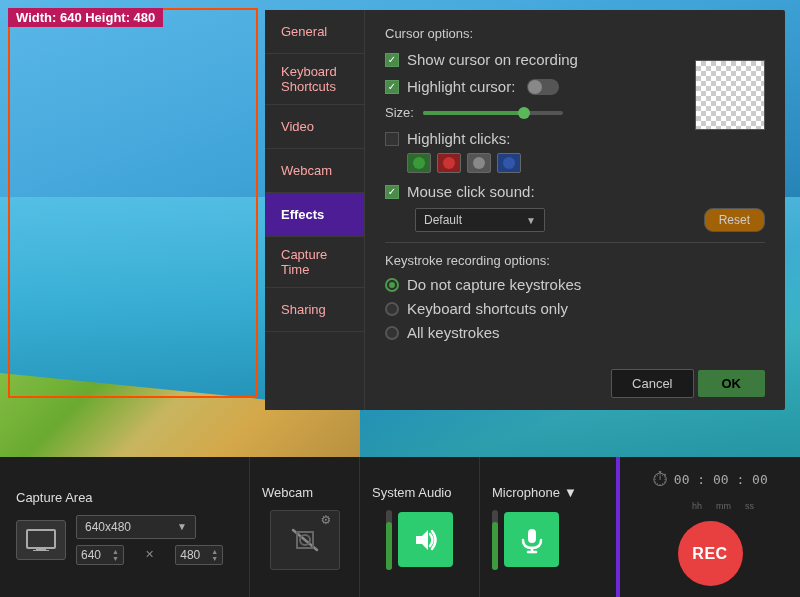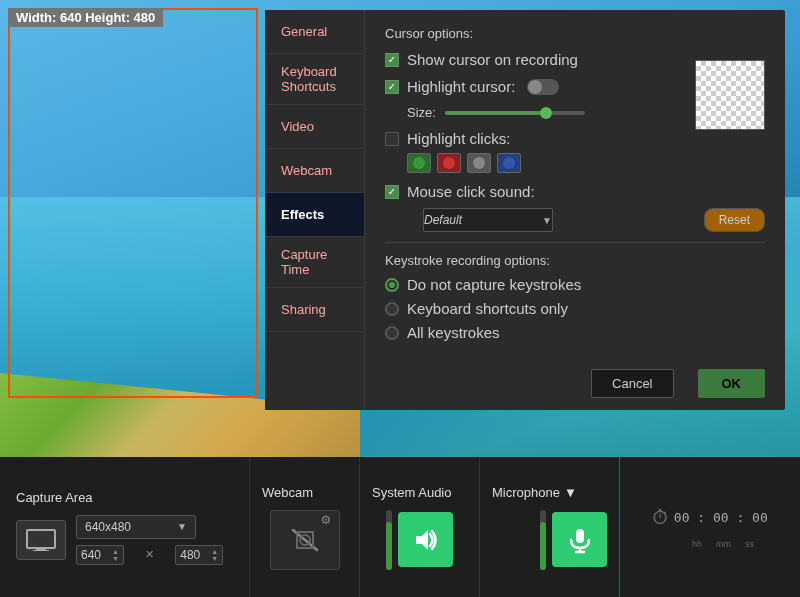--- a/index.html
+++ b/index.html
@@ -47,21 +47,21 @@
       width: 250px;
       height: 390px;
       border: 2px solid #ff4d00;
       z-index: 10;
     }
 
     .capture-area-label {
       position: absolute;
       top: -2px;
       left: -2px;
-      background: #737373;
+      background: #be185d;
       color: white;
       font-size: 13px;
       font-weight: 600;
       padding: 2px 8px;
     }
 
     
     .settings-panel {
       position: absolute;
       top: 10px;
@@ -84,21 +84,21 @@
 
     .nav-item {
       padding: 14px 16px;
       color: #fca5a5;
       font-size: 13px;
       cursor: pointer;
       border-bottom: 1px solid #3a3a3a;
     }
 
     .nav-item.active {
-      background: #0f172a;
+      background: #4c1d95;
       color: white;
       font-weight: 600;
     }
 
     
     .settings-content {
       flex: 1;
       padding: 16px 20px;
       color: #cccccc;
       font-size: 13px;
@@ -169,21 +169,20 @@
     .slider-row {
       display: flex;
       align-items: center;
       margin-bottom: 10px;
       gap: 8px;
     }
 
     .slider-label {
       color: #cccccc;
       font-size: 13px;
-      margin-left: 22px;
       min-width: 30px;
     }
 
     .slider-track {
       width: 140px;
       height: 4px;
       background: #555;
       border-radius: 2px;
       position: relative;
     }
@@ -251,29 +250,28 @@
       height: 12px;
       border-radius: 50%;
     }
 
     
     .dropdown {
       background: #222;
       border: 1px solid #555;
       color: #ccc;
       font-size: 12px;
-      padding: 4px 0;
+      padding: 4px 8px;
       width: 130px;
       display: flex;
       align-items: center;
       justify-content: space-between;
       cursor: pointer;
       border-radius: 2px;
-      margin-left: 38px;
-      font-style: italic;
+      margin-left: 30px;
     }
 
     .dropdown-arrow {
       color: #aaa;
       font-size: 10px;
     }
 
     .reset-btn {
       background: #a16207;
       border: 1px solid #555;
@@ -557,26 +555,26 @@
       justify-content: center;
       color: white;
       font-size: 24px;
       cursor: pointer;
     }
 
     
     .mic-section {
       width: 140px;
       padding: 8px 12px;
-      border-right: 1px solid #6d28d9;
+      border-right: 4px solid #6d28d9;
       height: 100%;
       display: flex;
       flex-direction: column;
       justify-content: center;
-      align-items: flex-end;
+      align-items: flex-start;
     }
 
     .mic-label {
       color: #ddd;
       font-size: 13px;
       margin-bottom: 10px;
       align-self: flex-start;
       display: flex;
       align-items: center;
       gap: 4px;
@@ -769,21 +767,21 @@
       <div class="radio-row">
         <div class="radio-btn"></div>
         <span class="option-label">Keyboard shortcuts only</span>
       </div>
       <div class="radio-row">
         <div class="radio-btn"></div>
         <span class="option-label">All keystrokes</span>
       </div>
     </div>
 
-    <div style="position:absolute; bottom:12px; right:20px; display:flex; gap:24px;">
+    <div style="position:absolute; bottom:12px; right:20px; display:flex; gap:4px;align-items:center;">
       <button class="cancel-btn">Cancel</button>
       <button class="ok-btn">OK</button>
     </div>
   </div>
 </div>
 
 <div class="bottom-toolbar">
 
   <div class="capture-area-section">
     <div class="section-label">Capture Area</div>
@@ -874,15 +872,16 @@
   <div class="rec-section">
     <div class="timer-display">
       <span class="timer-icon">⏱</span>
       <span class="timer-text">00 : 00 : 00</span>
     </div>
     <div class="timer-labels">
       <span>hh</span>
       <span>mm</span>
       <span>ss</span>
     </div>
+    <div class="rec-btn">REC</div>
   </div>
 
 </div>
 
 </body></html>

